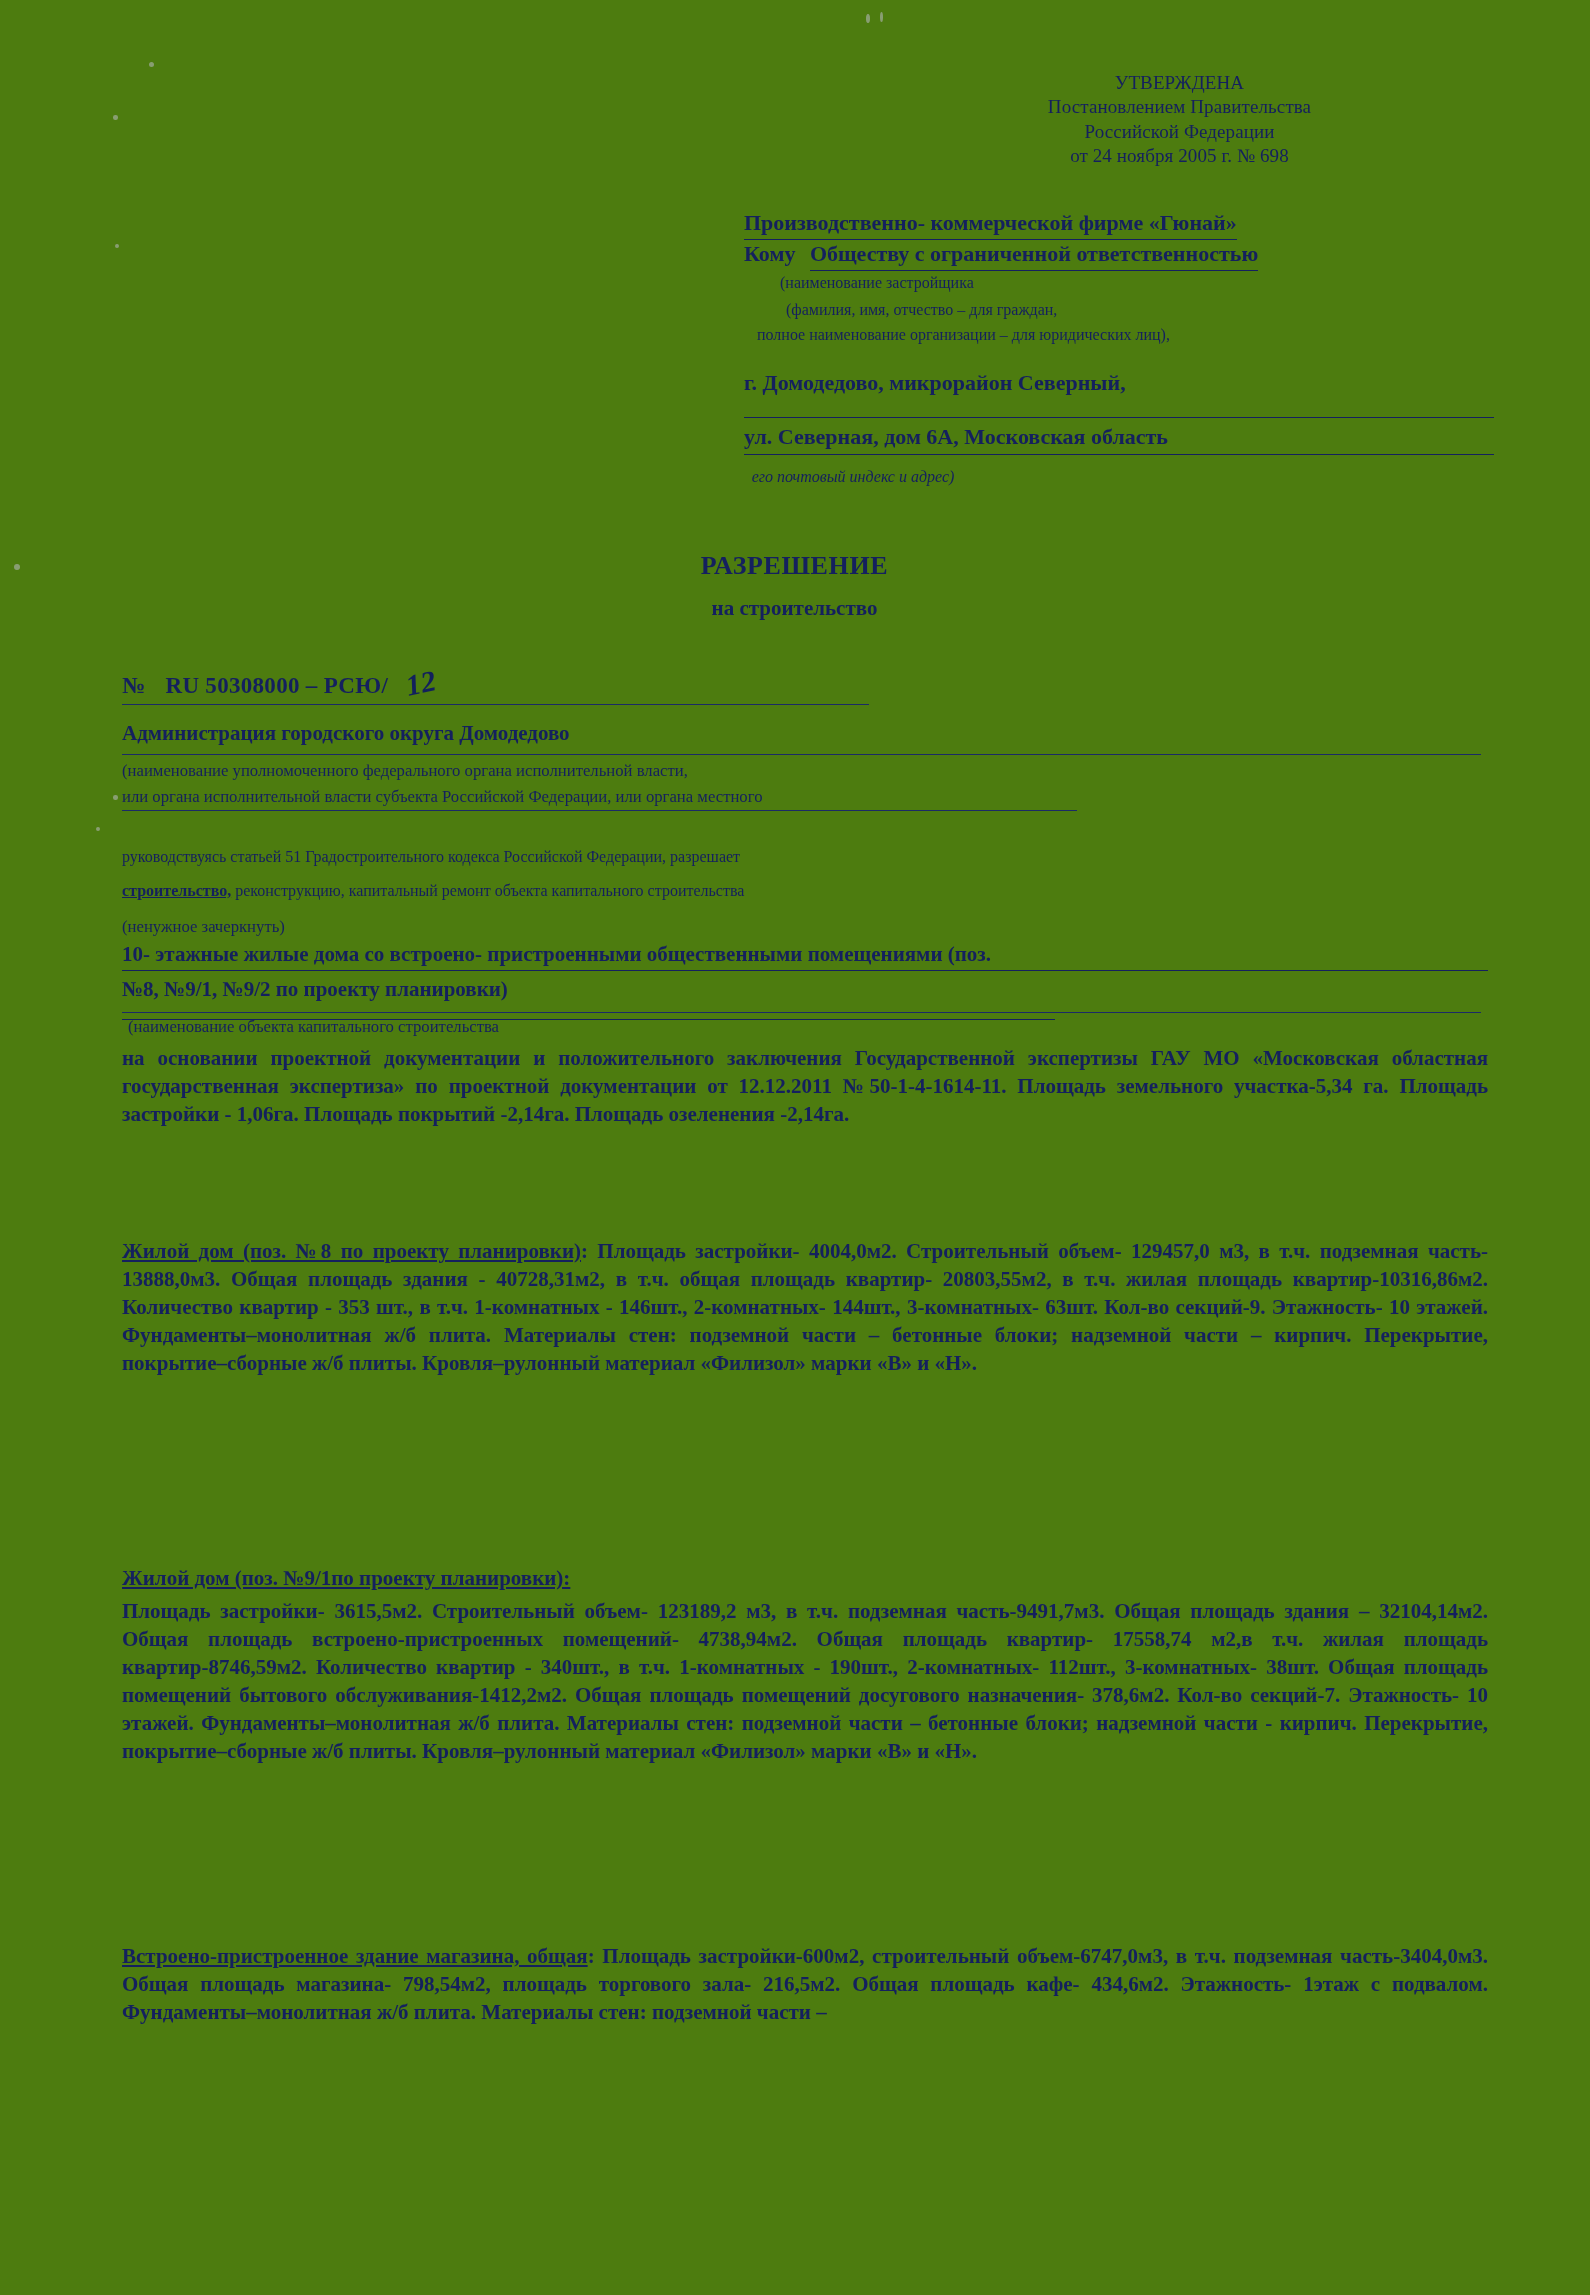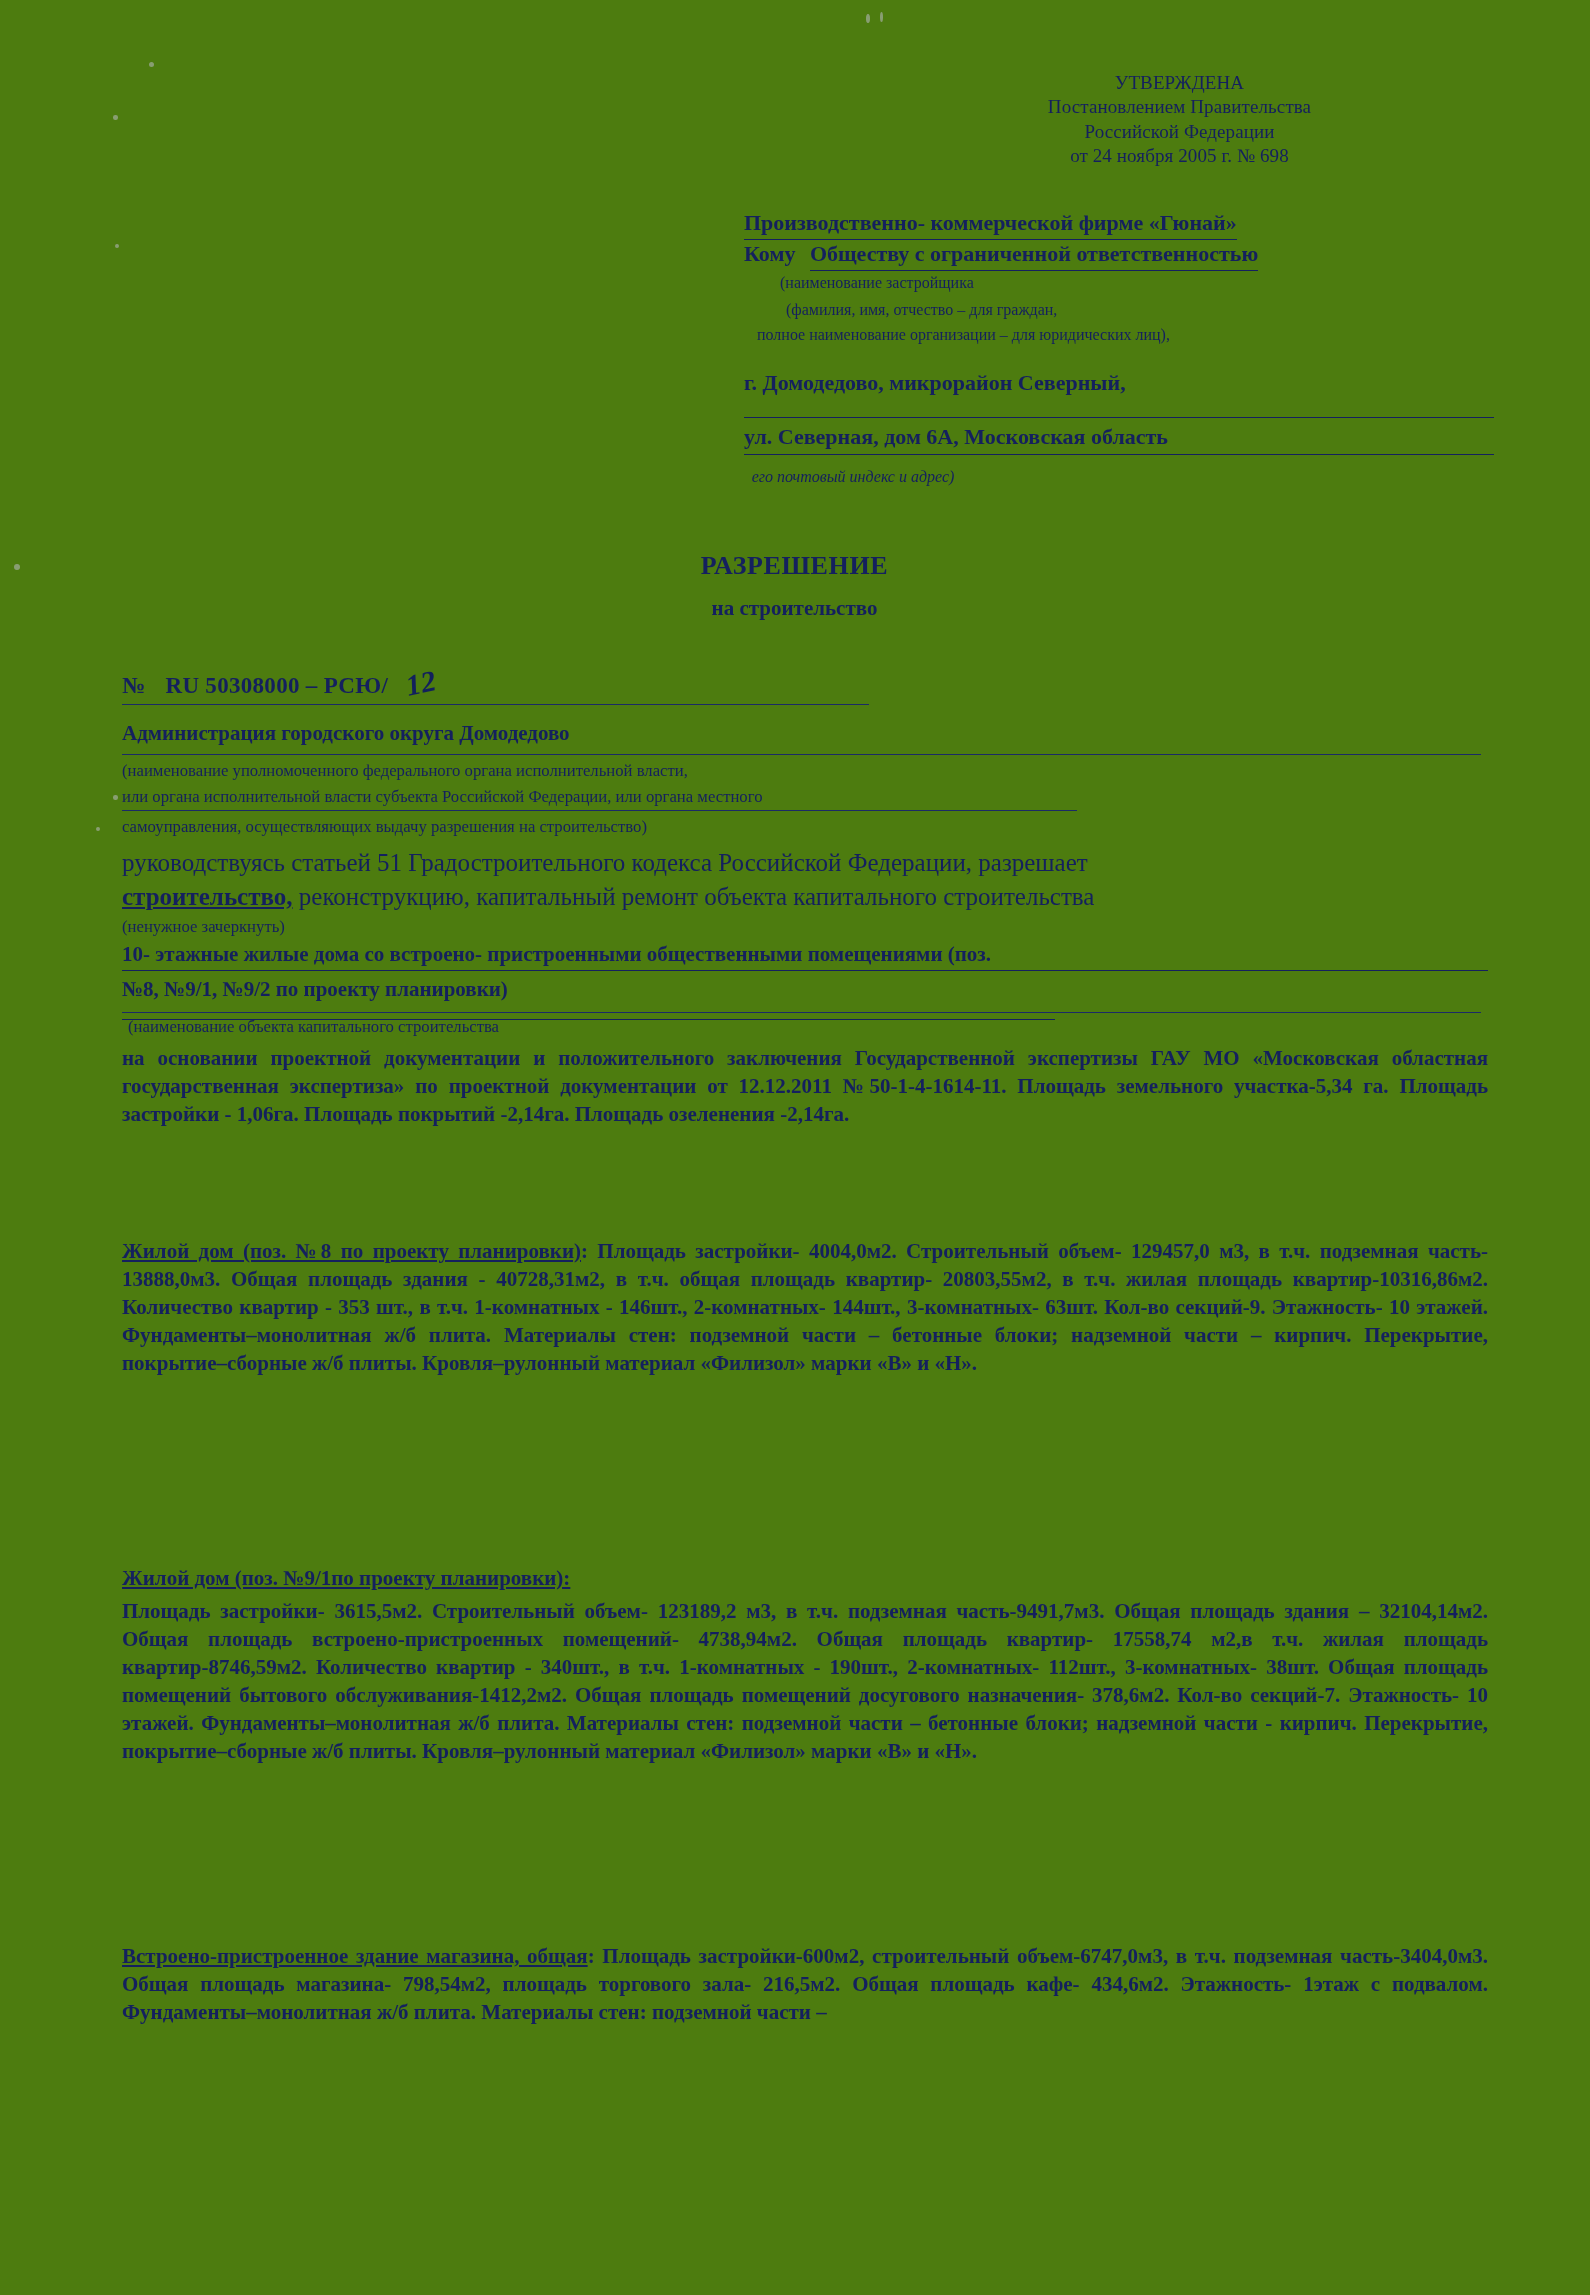--- a/index.html
+++ b/index.html
@@ -94,21 +94,21 @@
     font-size: 16.7px;
     line-height: 1.35;
   }
   .body-just {
     font-size: 21px;
     line-height: 1.33;
     text-align: justify;
     font-weight: bold;
   }
   .body-plain {
-    font-size: 25px;
+    font-size: 16px;
     line-height: 1.33;
     text-align: justify;
     font-weight: normal;
   }
   .ul-head {
     text-decoration: underline;
     font-weight: bold;
   }
   .w-blk { width: 1366px; }
 </style>
@@ -163,21 +163,20 @@
       <span class="hand" style="margin-left:11.5px;">12</span>
     </div>
     <div class="rule" style="left:122px; top:704px; width:747px;"></div>
 
     <div class="blk admin-line" style="left:122px; top:721px; width:1359px;">Администрация городского округа Домодедово</div>
     <div class="rule" style="left:122px; top:754px; width:1359px;"></div>
 
     <div class="blk small-cap" style="left:122px; top:760px; width:1359px;">(наименование уполномоченного федерального органа исполнительной власти,</div>
     <div class="blk small-cap" style="left:122px; top:786px; width:1359px;">или органа исполнительной власти субъекта Российской Федерации, или органа местного</div>
     <div class="rule" style="left:122px; top:810px; width:955px;"></div>
-    <div class="blk small-cap" style="left:122px; top:816px; width:1359px;">самоуправления, осуществляющих выдачу разрешения на строительство)</div>
 
     <div class="blk body-plain w-blk" style="left:122px; top:846px;">руководствуясь статьей 51 Градостроительного кодекса Российской Федерации, разрешает</div>
     <div class="blk body-plain w-blk" style="left:122px; top:880px;">
       <span style="font-weight:bold; text-decoration:underline;">строительство,</span><span> реконструкцию, капитальный ремонт объекта капитального строительства</span>
     </div>
     <div class="blk small-cap" style="left:122px; top:916px;">(ненужное зачеркнуть)</div>
 
     <div class="blk body-just w-blk" style="left:122px; top:941px; border-bottom:1.3px solid #14205e; padding-bottom:1.3px;">10- этажные жилые дома со встроено- пристроенными общественными помещениями (поз.</div>
     <div class="blk body-just" style="left:122px; top:976px; width:933px; border-bottom:1.3px solid #14205e; padding-bottom:15px;">№8, №9/1, №9/2 по проекту планировки)</div>
     <div class="rule" style="left:122px; top:1012px; width:1359px;"></div>

